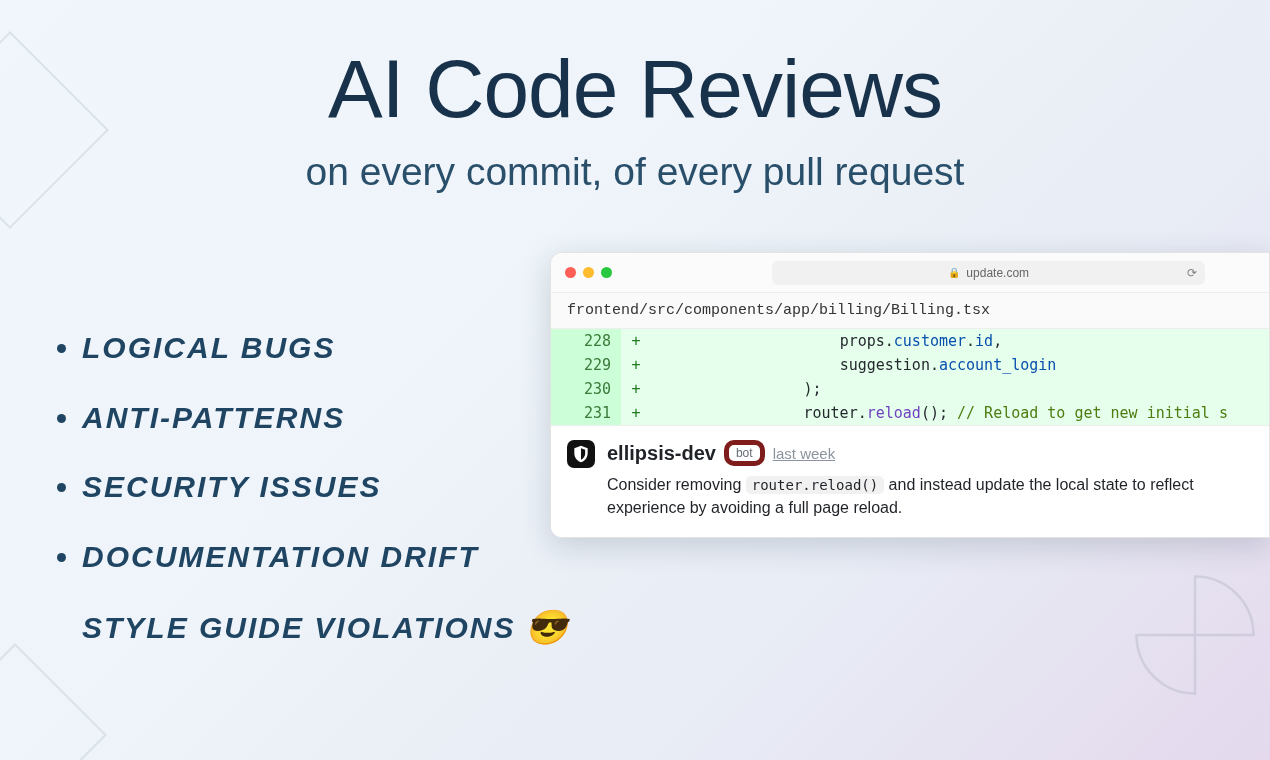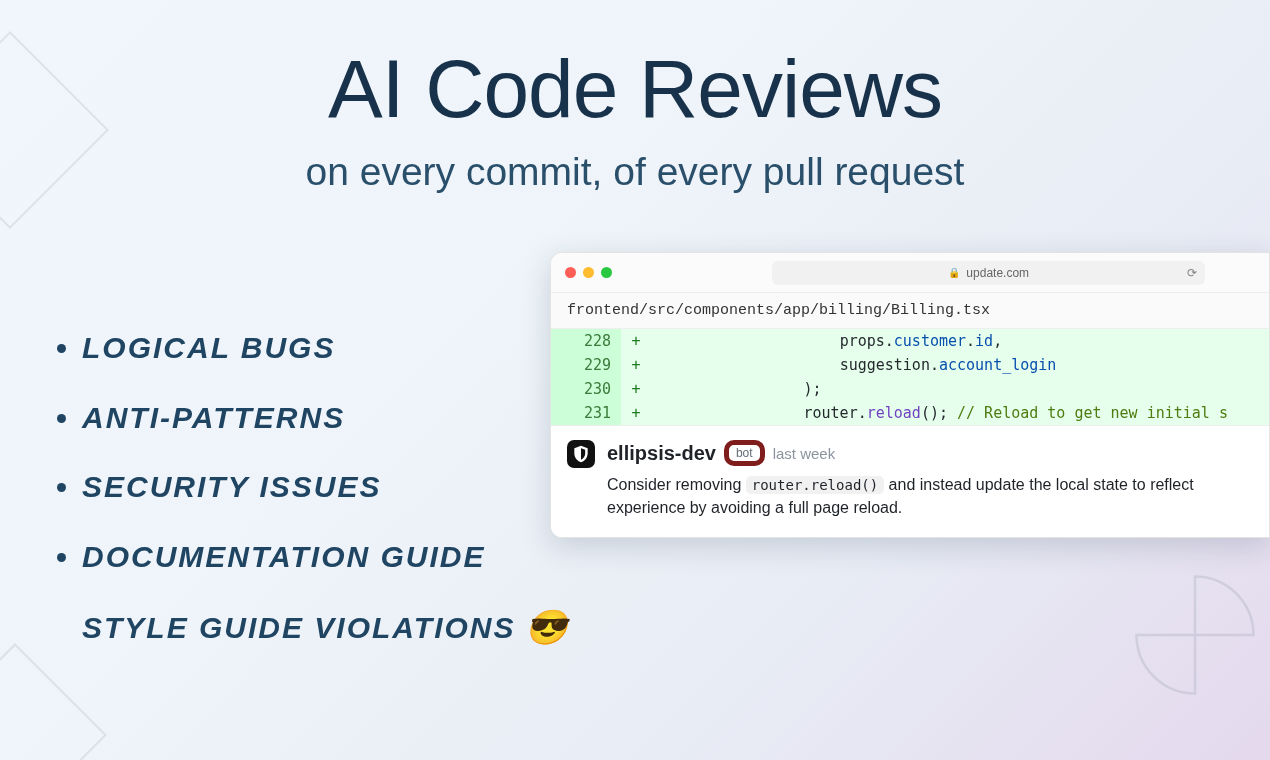--- a/index.html
+++ b/index.html
@@ -194,21 +194,21 @@
 .comment-body { flex: 1; }
 .comment-head { display: flex; align-items: center; gap: 8px; margin-bottom: 7px; }
 .comment-author { font-weight: 700; font-size: 20px; color: #1f2328; }
 .bot-badge {
   border: 5px solid #7f1d1d;
   border-radius: 10px;
   padding: 1px 7px;
   font-size: 12px;
   color: #656d76;
 }
-.comment-time { color: #8b949e; font-size: 15px; }
+.comment-time { color: #8b949e; font-size: 15px; text-decoration: underline; }
 .comment-text { font-size: 16px; color: #1f2328; line-height: 1.45; }
 .inline-code {
   background: #f1f1f1;
   padding: 1px 6px;
   border-radius: 5px;
   font-family: ui-monospace, SFMono-Regular, Menlo, Consolas, monospace;
   font-size: 14px;
 }
 </style>
 </head>
@@ -226,21 +226,21 @@
 <div class="hero">
   <h1 class="hero-title">AI Code Reviews</h1>
   <p class="hero-subtitle">on every commit, of every pull request</p>
 </div>
 
 <div class="features">
   <ul>
     <li>LOGICAL BUGS</li>
     <li>ANTI-PATTERNS</li>
     <li>SECURITY ISSUES</li>
-    <li>DOCUMENTATION GUIDE</li>
+    <li>DOCUMENTATION DRIFT</li>
     <li class="last">
       <span>STYLE GUIDE VIOLATIONS</span>
       <span class="emoji">😎</span>
     </li>
   </ul>
 </div>
 
 <div class="browser">
   <div class="browser-chrome">
     <div class="traffic-lights">

